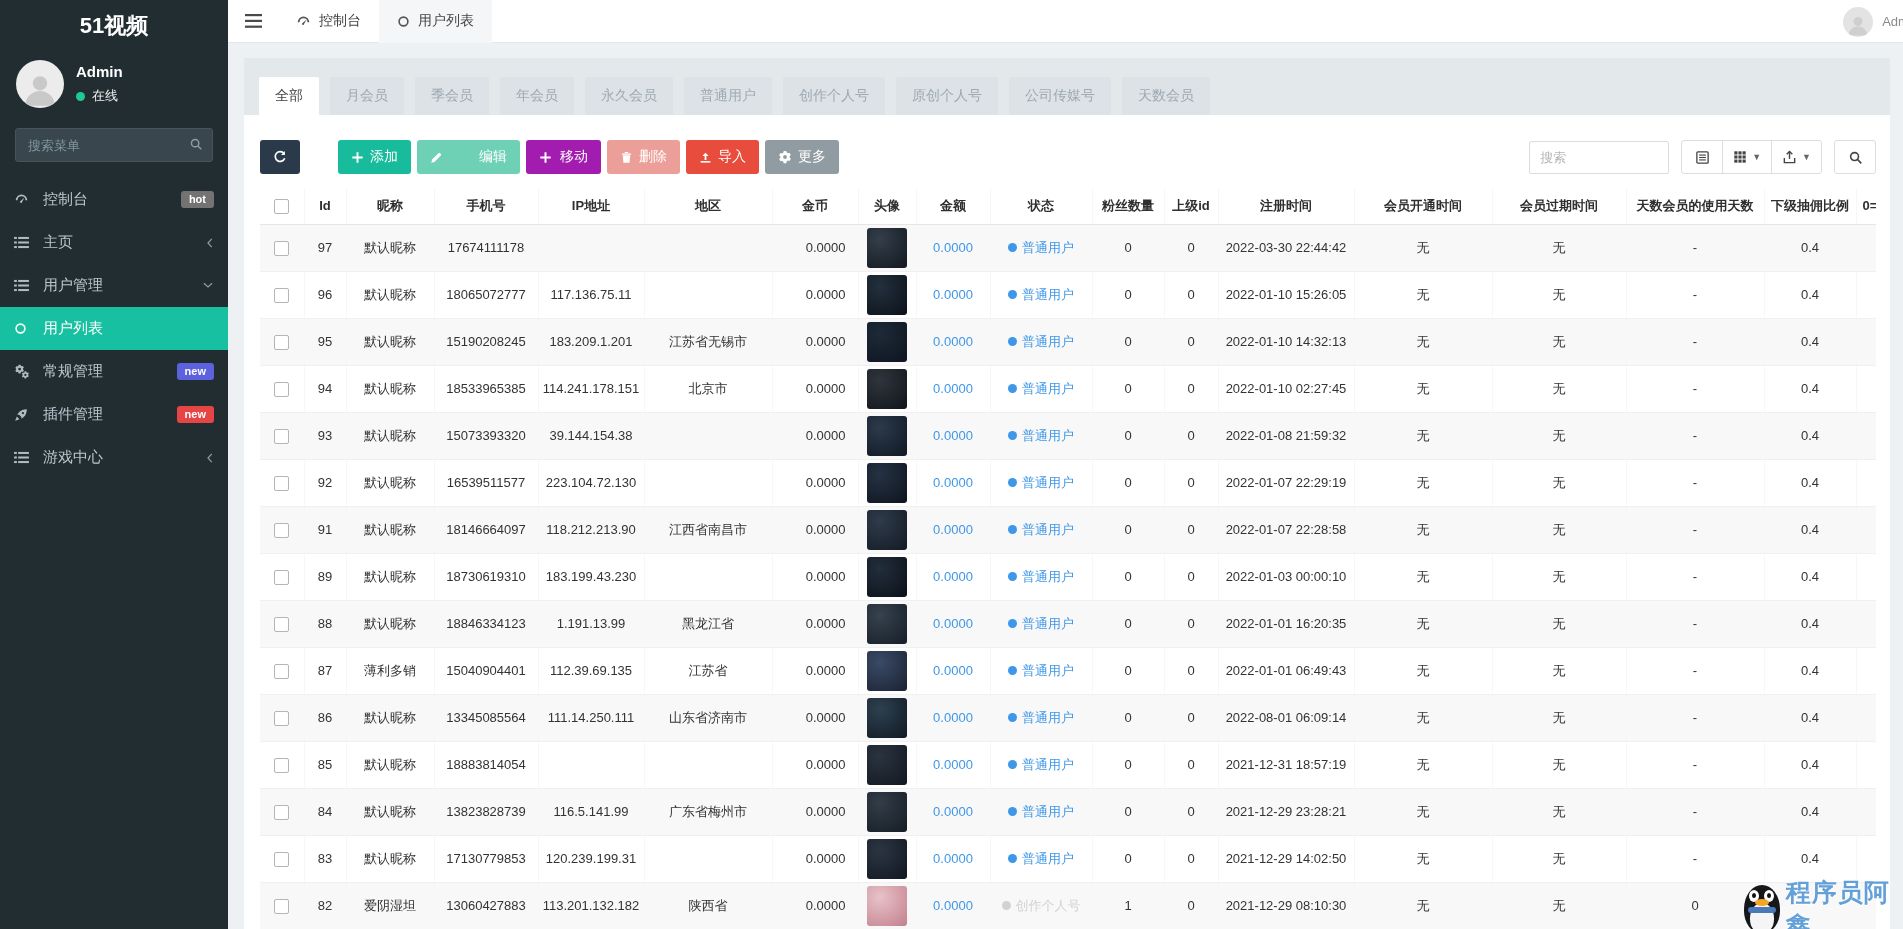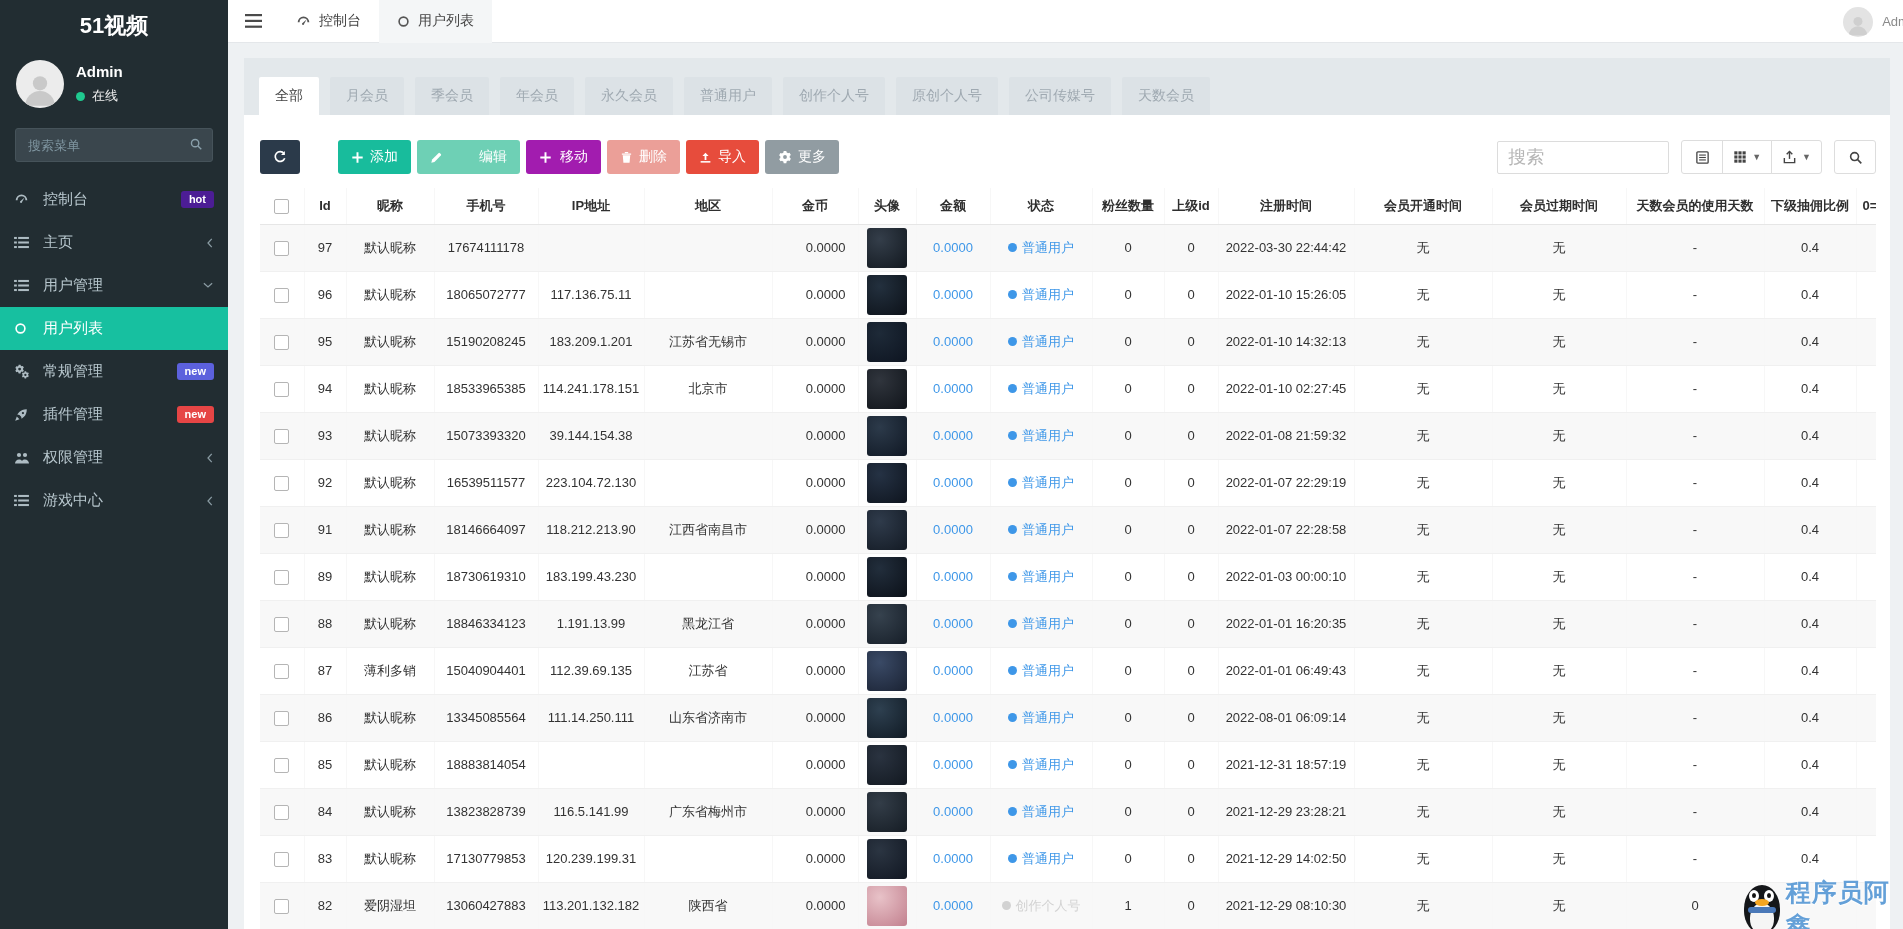--- a/index.html
+++ b/index.html
@@ -45,22 +45,22 @@
   .ftab{padding:10px 16px;font-size:14px;color:#9fa9b1;background:#dce2e6;margin-right:11px;cursor:pointer;
         border-radius:2px 2px 0 0;white-space:nowrap;}
   .ftab.active{background:#fff;color:#444;}
   .panel{margin:0 13px 0 16px;background:#fff;height:814px;padding:25px 14px 0 16px;position:relative;}
   
   .toolbar{display:flex;align-items:center;height:34px;margin-bottom:14px;}
   .tbtn{height:34px;display:inline-flex;align-items:center;gap:6px;color:#fff;border:none;border-radius:3px;
         padding:0 13px;font-size:14px;margin-right:6px;cursor:pointer;font-family:inherit;}
   .tbtn .ic{display:inline-flex;}
   .toolbar-right{margin-left:auto;display:flex;align-items:center;}
-  .search-input{width:172px;height:33px;border:1px solid #dcdcdc;border-radius:2px;padding:0 10px;
-                font-size:18px;color:#555;outline:none;font-family:inherit;}
+  .search-input{width:140px;height:33px;border:1px solid #dcdcdc;border-radius:2px;padding:0 10px;
+                font-size:13px;color:#555;outline:none;font-family:inherit;}
   .search-input::placeholder{color:#b5b5b5;}
   .vgroup{display:flex;margin-left:12px;}
   .vbtn{height:34px;min-width:42px;padding:0 10px;background:#fff;border:1px solid #ddd;display:flex;
         align-items:center;justify-content:center;gap:5px;color:#444;cursor:pointer;margin-left:-1px;}
   .vgroup .vbtn:first-child{border-radius:3px 0 0 3px;margin-left:0;}
   .vgroup .vbtn:last-child{border-radius:0 3px 3px 0;}
   .vbtn.solo{margin-left:12px;border-radius:3px;}
   .caret{font-size:9px;color:#666;}
   
   .table-wrap{width:1616px;overflow:hidden;}
@@ -126,21 +126,21 @@
     </div>
     <nav id="side-menu">
         <div class="side-item">
           <span class="ic">
             <svg width="15" height="15" viewBox="0 0 16 16" fill="currentColor">
               <path d="M8 2.6A6.2 6.2 0 0 0 1.8 8.8h2A4.2 4.2 0 0 1 8 4.6a4.2 4.2 0 0 1 4.2 4.2h2A6.2 6.2 0 0 0 8 2.6z"></path>
               <path d="M7.3 9.4l4-3.6-2.6 4.6a1.15 1.15 0 1 1-1.4-1z"></path>
             </svg>
           </span>
           <span>控制台</span>
-          <span class="sbadge" style="background: #4c1d95;">hot</span>
+          <span class="sbadge" style="background: #737373;">hot</span>
         </div>
         <div class="side-item">
           <span class="ic">
             <svg width="15" height="13" viewBox="0 0 16 14" fill="currentColor">
               <rect y="1" width="3" height="2.2"></rect>
               <rect x="4.4" y="1" width="11.6" height="2.2"></rect>
               <rect y="5.9" width="3" height="2.2"></rect>
               <rect x="4.4" y="5.9" width="11.6" height="2.2"></rect>
               <rect y="10.8" width="3" height="2.2"></rect>
               <rect x="4.4" y="10.8" width="11.6" height="2.2"></rect>
@@ -195,35 +195,20 @@
         </div>
         <div class="side-item">
           <span class="ic">
             <svg width="14" height="14" viewBox="0 0 16 16" fill="currentColor">
               <path fill-rule="evenodd" d="M14.6 1.4c-3.6-.1-6.6 1.3-8.6 3.3L3.7 7.4l2.5.5 2 2 .5 2.5 2.7-2.3c2-2 3.3-5.1 3.2-8.7zM10.2 4.5a1.3 1.3 0 1 1 0 2.6 1.3 1.3 0 0 1 0-2.6z"></path>
               <path d="M3.2 9.8l-1.8 4.8 4.8-1.8z"></path>
             </svg>
           </span>
           <span>插件管理</span>
           <span class="sbadge" style="background: rgb(230, 69, 69);">new</span>
-        </div>
-        <div class="side-item">
-          <span class="ic">
-            <svg width="16" height="14" viewBox="0 0 16 14" fill="currentColor">
-              <circle cx="5" cy="4" r="2.1"></circle>
-              <circle cx="11" cy="4" r="2.1"></circle>
-              <path d="M1 12.5c0-2.2 1.8-4 4-4 1.2 0 2.3.5 3 1.4.7-.9 1.8-1.4 3-1.4 2.2 0 4 1.8 4 4z"></path>
-            </svg>
-          </span>
-          <span>权限管理</span>
-          <span class="sarrow">
-            <svg width="9" height="12" viewBox="0 0 10 16">
-              <path d="M8 2.5L3 8l5 5.5" fill="none" stroke="currentColor" stroke-width="1.7"></path>
-            </svg>
-          </span>
         </div>
         <div class="side-item">
           <span class="ic">
             <svg width="15" height="13" viewBox="0 0 16 14" fill="currentColor">
               <rect y="1" width="3" height="2.2"></rect>
               <rect x="4.4" y="1" width="11.6" height="2.2"></rect>
               <rect y="5.9" width="3" height="2.2"></rect>
               <rect x="4.4" y="5.9" width="11.6" height="2.2"></rect>
               <rect y="10.8" width="3" height="2.2"></rect>
               <rect x="4.4" y="10.8" width="11.6" height="2.2"></rect>

